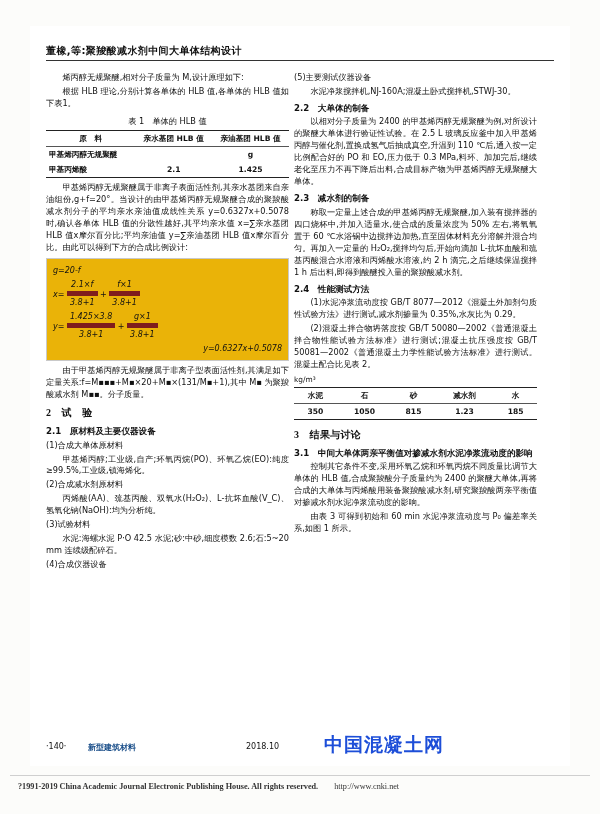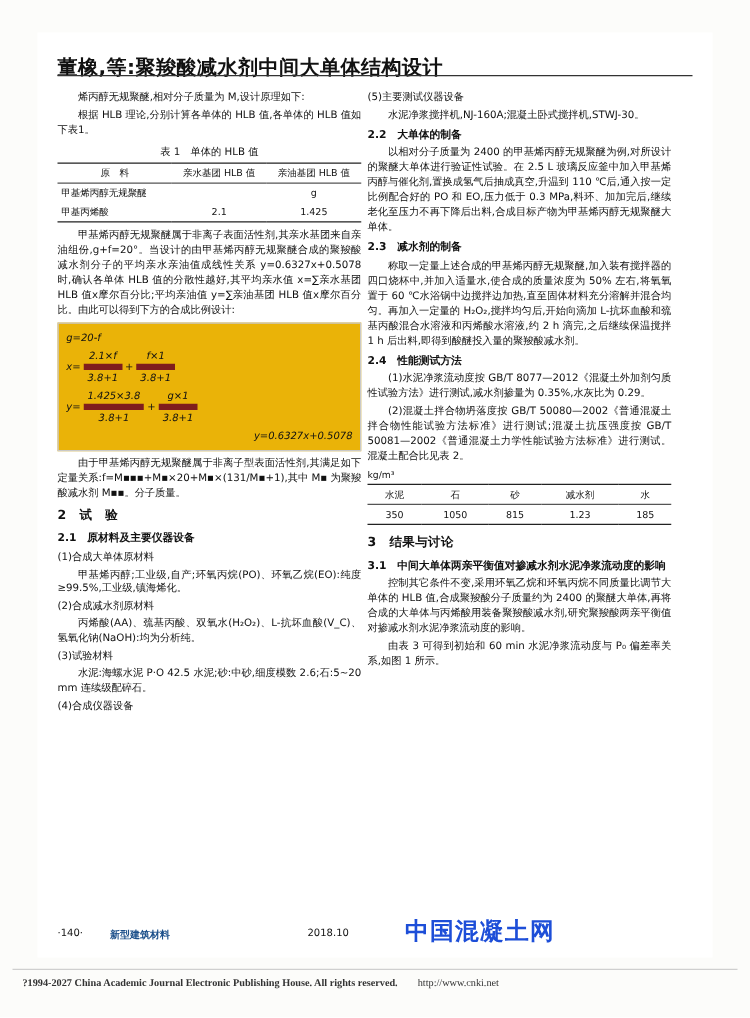--- a/index.html
+++ b/index.html
@@ -1,36 +1,36 @@
 <!DOCTYPE html>
 <html><head>
 <meta charset="utf-8">
 <style>
   html,body{margin:0;padding:0;background:#ffffff;}
   body{width:600px;height:814px;font-family:"DejaVu Sans","Liberation Sans",sans-serif;color:#111;}
   .page{position:relative;width:600px;height:814px;background:#fcfcfa;overflow:hidden;}
   .sheet{position:absolute;left:30px;top:26px;width:540px;height:740px;background:#ffffff;}
 
-  .runhead{position:absolute;left:46px;top:44px;width:510px;font-size:16px;font-weight:bold;letter-spacing:.4px;color:#111;}
+  .runhead{position:absolute;left:46px;top:44px;width:510px;font-size:10px;font-weight:bold;letter-spacing:.4px;color:#111;}
   .runhead-rule{position:absolute;left:46px;top:60px;width:508px;height:1px;background:#333;}
 
   .cols{position:absolute;left:46px;top:72px;width:508px;height:650px;}
   .col{position:absolute;top:0;width:243px;font-size:8.2px;line-height:1.46;text-align:justify;color:#111;}
   .col.left{left:0;}
   .col.right{left:248px;}
 
   p{margin:0 0 2px 0;text-indent:2em;}
   p.noind{text-indent:0;}
-  .h1{font-size:10px;font-weight:bold;margin:5px 0 3px 0;text-indent:0;letter-spacing:.3px;}
+  .h1{font-size:10px;font-weight:bold;margin:5px 0 3px 0;text-indent:0;letter-spacing:.3px;font-family:Liberation Serif, serif;}
   .h2{font-size:8.6px;font-weight:bold;margin:4px 0 2px 0;text-indent:0;}
 
   
   .tbl-cap{text-align:center;font-size:8.2px;margin:6px 0 2px 0;text-indent:0;}
   table{border-collapse:collapse;width:100%;font-size:7.6px;}
-  table td,table th{padding:2px 1px;text-align:center;font-weight:normal;}
+  table td,table th{padding:2px 1px;text-align:center;font-weight:bold;}
   .t-top{border-top:1.1px solid #222;}
   .t-mid{border-top:.7px solid #555;}
   .t-bot{border-bottom:1.1px solid #222;}
   td.lft{text-align:left;padding-left:3px;}
 
   
   .formula{margin:4px 0 4px 0;border:1px solid #c9c9c9;background:#eab308;padding:5px 6px;font-size:8px;line-height:1.7;font-style:italic;text-indent:0;}
   .frac{display:inline-block;vertical-align:middle;text-align:center;font-style:italic;}
   .frac .n{display:block;border-bottom:5px solid #7f1d1d;padding:0 3px;}
   .frac .d{display:block;padding:0 3px;}
@@ -170,16 +170,16 @@
 
   <div class="footer">
     <span class="foot-left">·140·</span>
     <span class="foot-mid">新型建筑材料</span>
     <span class="foot-right">2018.10</span>
   </div>
   <div class="watermark">中国混凝土网</div>
 
   <div class="cnki-rule"></div>
   <div class="cnki">
-    <span class="b">?1994-2027 China Academic Journal Electronic Publishing House. All rights reserved.</span>
+    <span class="b">?1991-2019 China Academic Journal Electronic Publishing House. All rights reserved.</span>
     <span style="margin-left:14px">http://www.cnki.net</span>
   </div>
 </div>
 
 </body></html>

